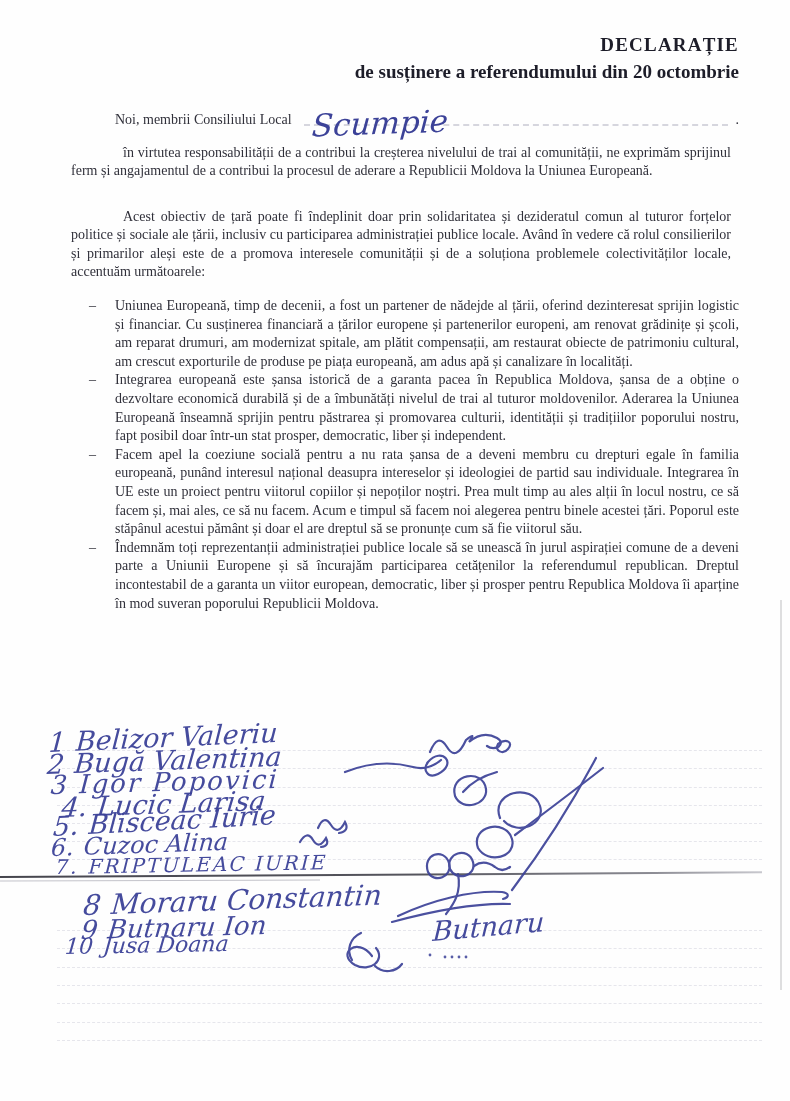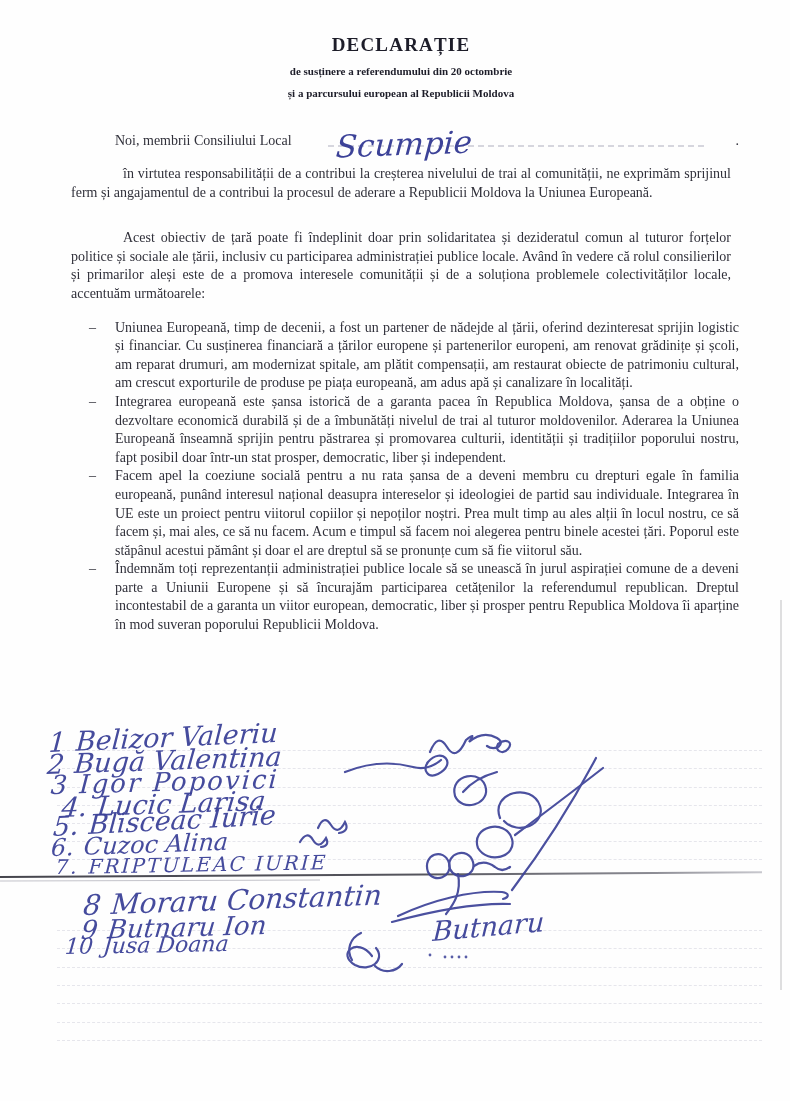--- a/index.html
+++ b/index.html
@@ -13,41 +13,40 @@
     font-family: "Liberation Serif", serif;
     color: #30303a;
   }
   
   .doc-body {
     position: absolute;
     left: 63px; top: 34px;
     width: 676px;
   }
   .title {
-    text-align: center;
+    text-align: right;
     font-size: 19px; font-weight: 700;
     letter-spacing: 1.2px;
     color: #1d1d29;
     margin: 0 0 5px 0;
   }
   .subtitle {
-    text-align: center;
-    font-size: 11px; font-weight: 700;
+    text-align: right;
+    font-size: 19px; font-weight: 700;
     color: #1d1d29;
     line-height: 21.5px;
     margin: 0;
   }
   .salutation {
     display: flex;
     align-items: center;
     margin-top: 27px;
     padding-left: 52px;
     font-size: 14px;
     line-height: 19px;
-    gap: 24px;
   }
   .salutation-label { white-space: nowrap; }
   .name-line {
     position: relative;
     flex: 1;
     margin: 0 8px 3px 12px;
     border-bottom: 2px dashed #d6d6de;
     height: 14px;
   }
   .handwritten-name {
@@ -132,21 +131,20 @@
   }
 </style>
 </head>
 <body>
 
 <div class="page">
 
   <div class="doc-body">
     <h1 class="title">DECLARAȚIE</h1>
     <p class="subtitle">de susținere a referendumului din 20 octombrie</p>
-    <p class="subtitle">și a parcursului european al Republicii Moldova</p>
 
     <div class="salutation">
       <span class="salutation-label">Noi, membrii Consiliului Local</span>
       <span class="name-line">
         <span class="handwritten-name">Scumpie</span>
       </span>
       <span>.</span>
     </div>
 
     <p class="paragraph p1">în virtutea responsabilității de a contribui la creșterea nivelului de trai al comunității, ne exprimăm sprijinul ferm și angajamentul de a contribui la procesul de aderare a Republicii Moldova la Uniunea Europeană.</p>

